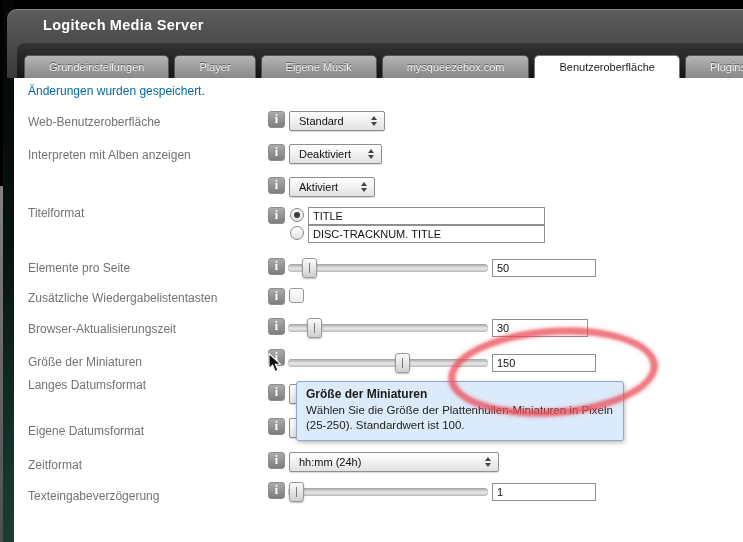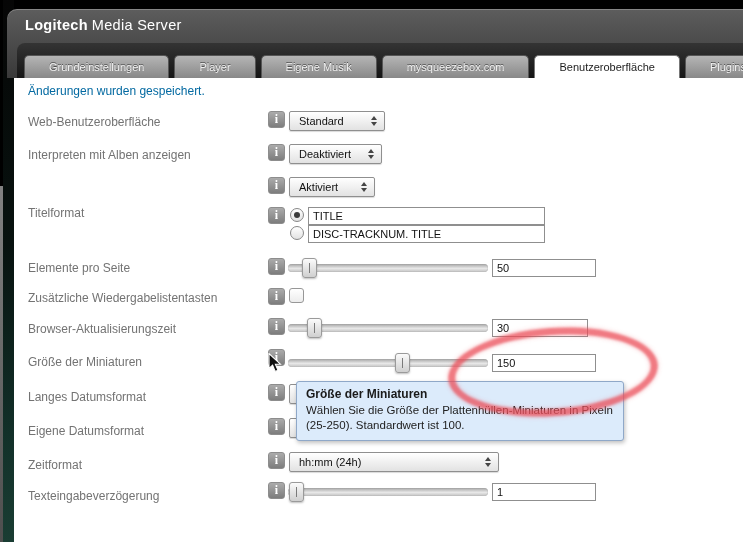--- a/index.html
+++ b/index.html
@@ -10,22 +10,22 @@
   .strip-gray{position:absolute;left:0;top:186px;width:3px;height:356px;
               background:linear-gradient(#828282,#4e4e4e);}
   .strip-dark{position:absolute;left:3px;top:0;width:11px;height:542px;
               background:linear-gradient(180deg,#060606 0%,#07120f 45%,#123029 80%,#1a3d33 100%);}
 
   
   .win-header{position:absolute;left:7px;top:9px;width:736px;height:69px;
               border-top-left-radius:10px;background:linear-gradient(#5d5d5d,#393939);
               box-shadow:inset 0 1px 0 rgba(255,255,255,.25);}
   .app-title{position:absolute;left:18px;top:8px;font-size:14.5px;color:#fff;letter-spacing:.3px;}
-  .app-title .brand{font-weight:bold;}
-  .app-title .product{font-weight:normal;margin-left:4px;}
+  .app-title .brand{font-weight:bold;margin-left:18px;}
+  .app-title .product{font-weight:bold;margin-left:4px;}
 
   
   .tab-panel{position:absolute;left:17px;top:43px;width:726px;height:35px;
              border-top-left-radius:8px;background:linear-gradient(#343434,#151515);}
   .tabs{position:absolute;left:7px;bottom:0;display:flex;align-items:flex-end;}
   .tab{height:22px;line-height:22px;padding:0 24px;margin-right:5px;font-size:11px;
        color:#f0f0f0;text-shadow:0 -1px 0 rgba(0,0,0,.5);
        background:linear-gradient(#b5b5b5,#888);border:1px solid #555;border-bottom:none;
        border-radius:5px 5px 0 0;white-space:nowrap;cursor:pointer;}
   .tab.active{background:#fff;color:#1c1c1c;text-shadow:none;border-color:#777;}
@@ -165,21 +165,21 @@
     <input class="tinput" style="left: 478px; top: 241px; width: 96px;" value="30">
 
     <div class="lbl" style="top:277px">Größe der Miniaturen</div>
     <div class="info" style="top:271px">i</div>
     <div class="slider" style="left:274px;top:275px">
       <div class="track"></div>
       <div class="thumb" style="left:107px"></div>
     </div>
     <input class="tinput" style="left: 478px; top: 276px; width: 104px;" value="150">
 
-    <div class="lbl" style="top:312px">Langes Datumsformat</div>
+    <div class="lbl" style="top:300px">Langes Datumsformat</div>
     <div class="info" style="top:306px">i</div>
     <div class="select" style="left:275px;top:306px;width:217px">
       <span class="arrows">
           <i class="up"></i>
           <i class="down"></i>
         </span>
     </div>
 
     <div class="lbl" style="top:346px">Eigene Datumsformat</div>
     <div class="info" style="top:340px">i</div>

